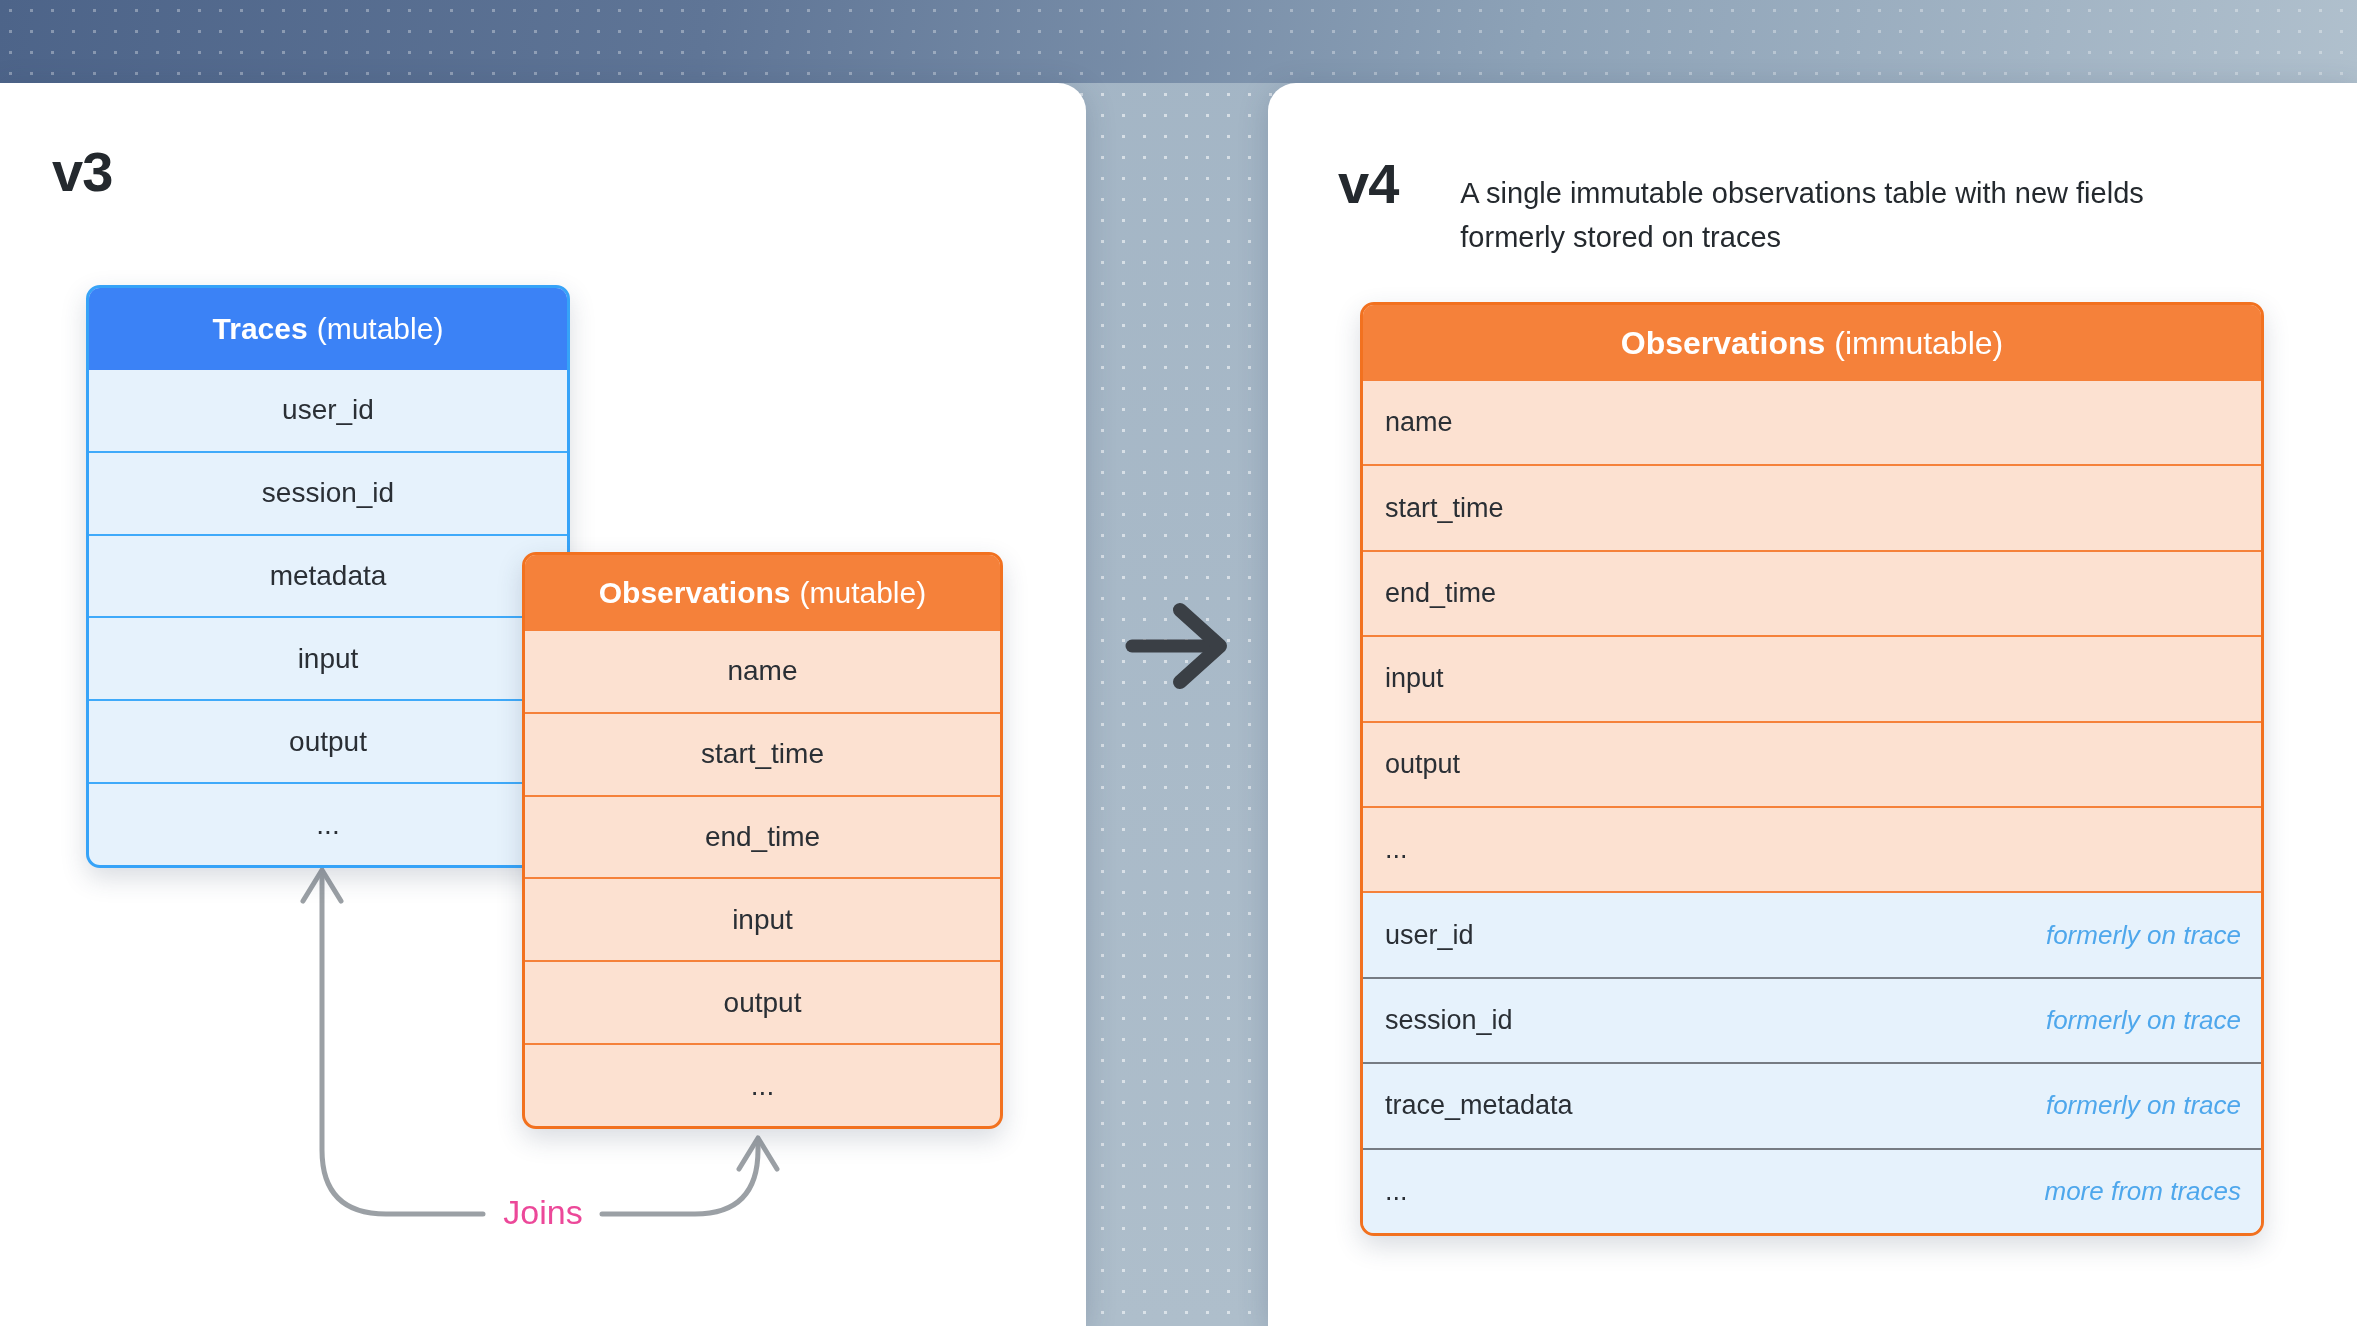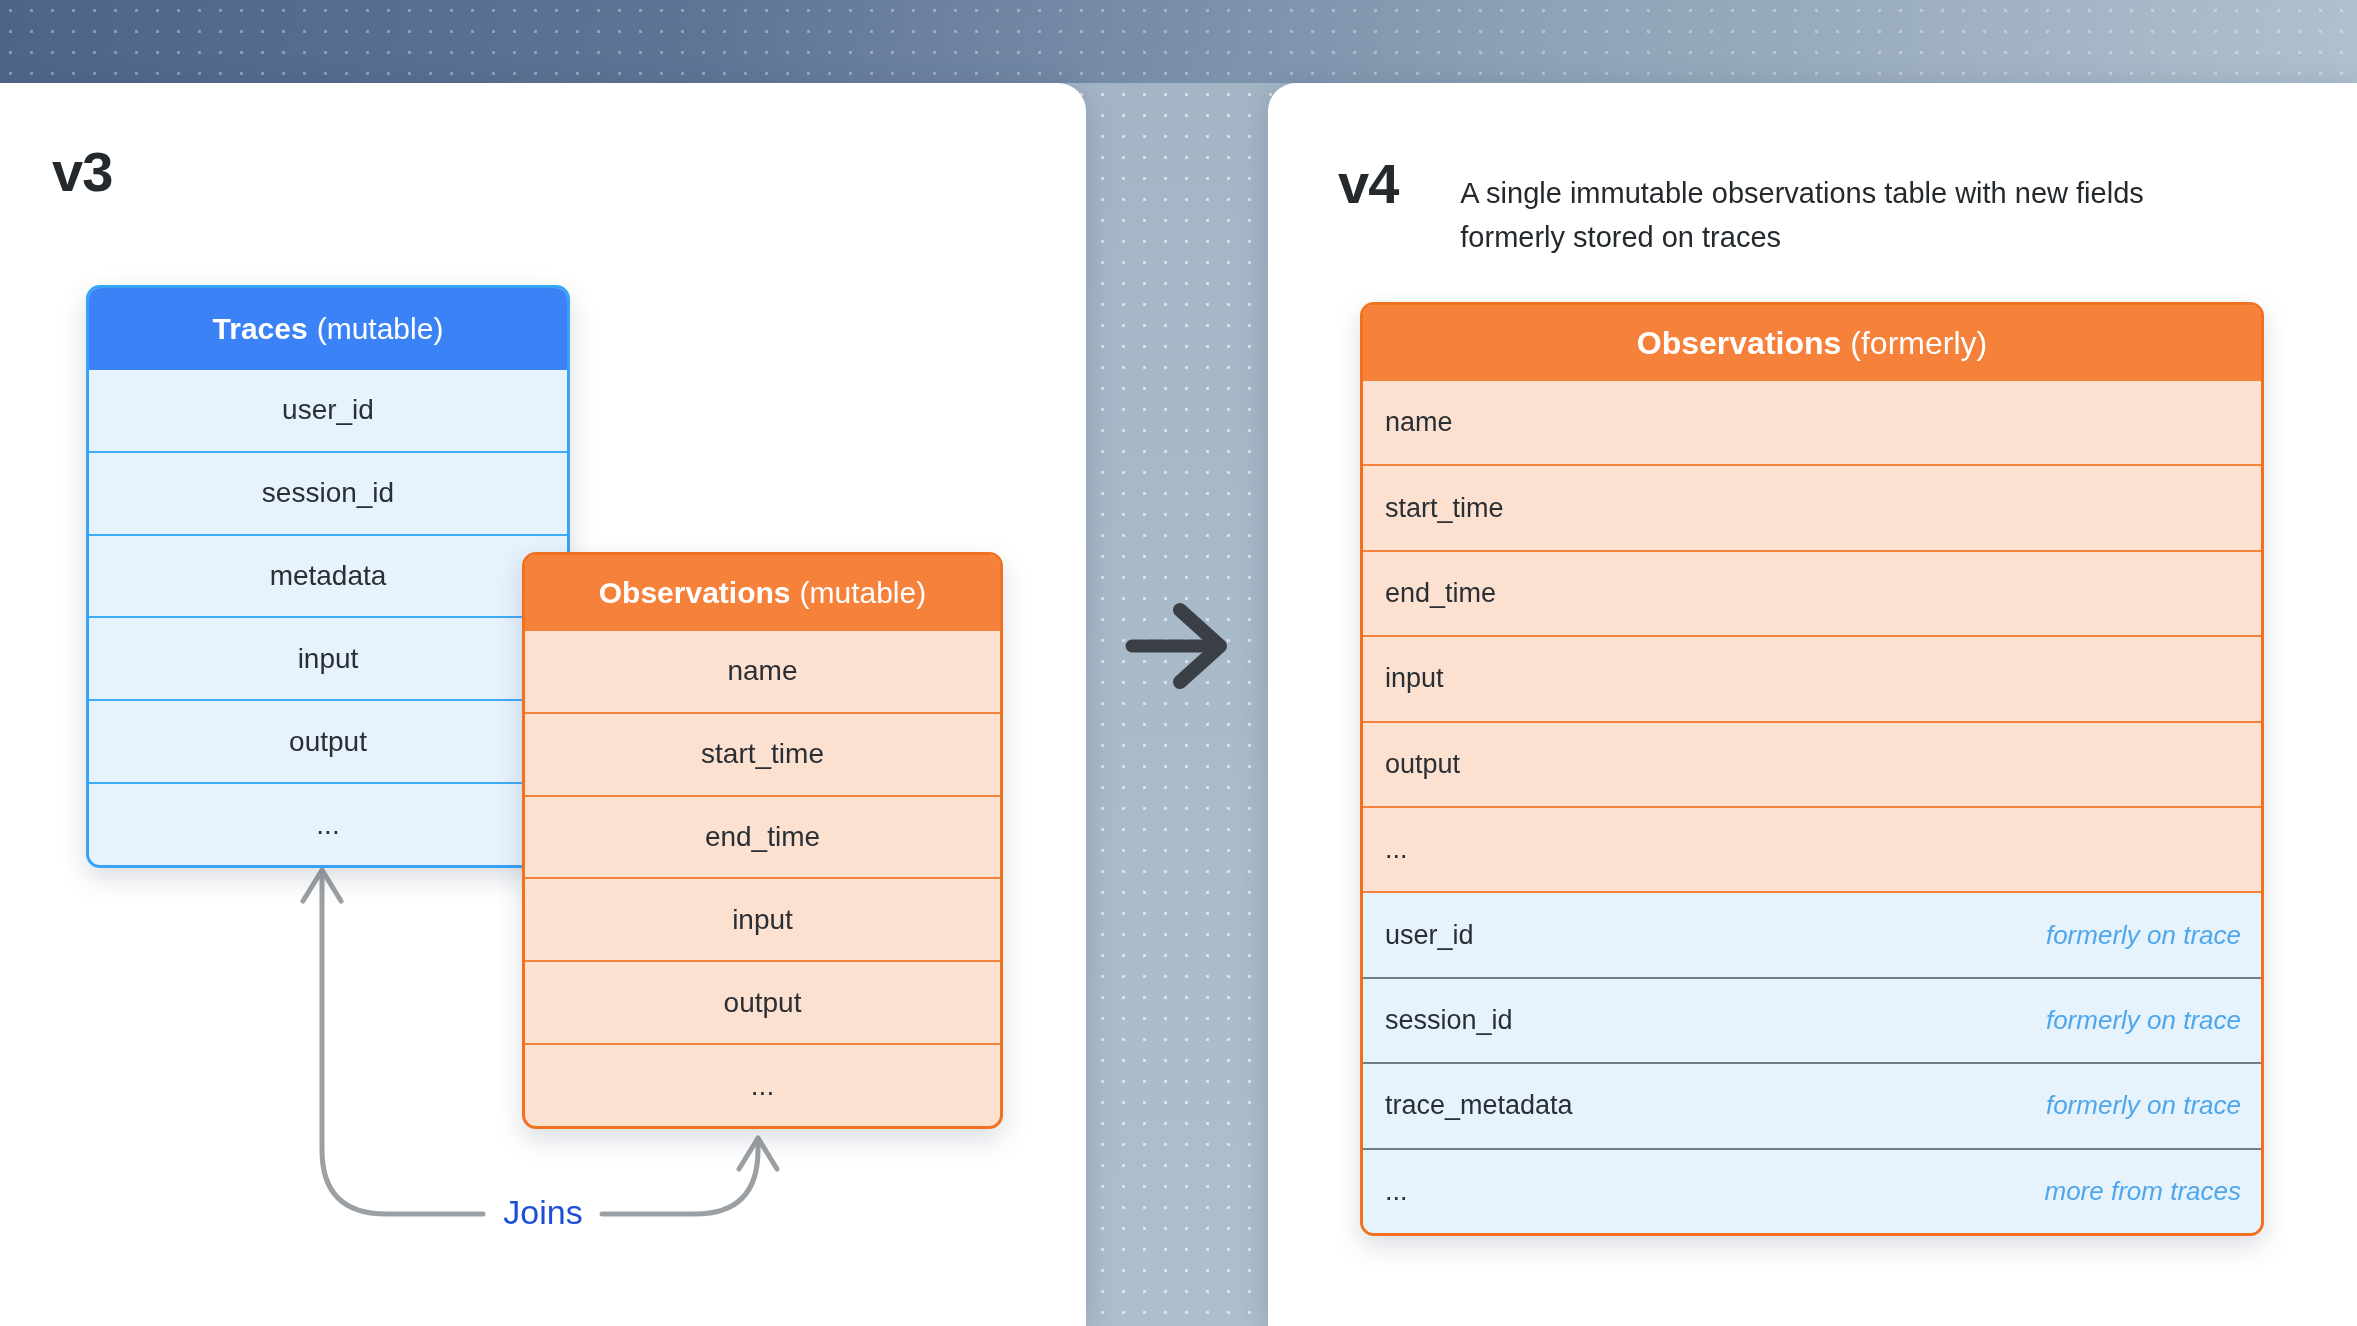--- a/index.html
+++ b/index.html
@@ -59,21 +59,21 @@
   .tbl-v4 .thead{height:84px;font-size:32px;}
   .tbl-v4 .trow{justify-content:space-between;padding:0 20px 0 22px;font-size:27px;}
   .tbl-v4 .trow.blue-row{background:#e6f2fc;}
   .tbl-v4 .trow + .trow{border-top:2px solid #f5813a;}
   .tbl-v4 .trow.blue-row + .trow.blue-row{border-top:2px solid #767c83;}
   .rnote{font-style:italic;font-size:26px;color:#4ea7ec;}
 
   
   .joins-svg{position:absolute;left:0;top:0;pointer-events:none;}
   .joins-label{position:absolute;left:543px;top:1131px;transform:translate(-50%,-54%);
-               font-size:34px;color:#1d4ed8;}
+               font-size:34px;color:#ec4899;}
   
   .transform-arrow{position:absolute;left:1122px;top:598px;}
 </style>
 </head>
 <body>
 
 <div class="canvas">
 
   <div class="top-band"></div>
 
@@ -136,21 +136,21 @@
   <div class="panel right">
 
     <div class="title-row v4">
       <span class="version">v4</span>
       <span class="subtitle">A single immutable observations table with new fields formerly stored on traces</span>
     </div>
 
     <div class="table orange tbl-v4">
       <div class="thead">
         <span class="tname">Observations</span>
-        <span class="tsuffix">(formerly)</span>
+        <span class="tsuffix">(immutable)</span>
       </div>
       <div class="trows">
           <div class="trow">
             <span class="rlabel">name</span>
           </div>
           <div class="trow">
             <span class="rlabel">start_time</span>
           </div>
           <div class="trow">
             <span class="rlabel">end_time</span>

